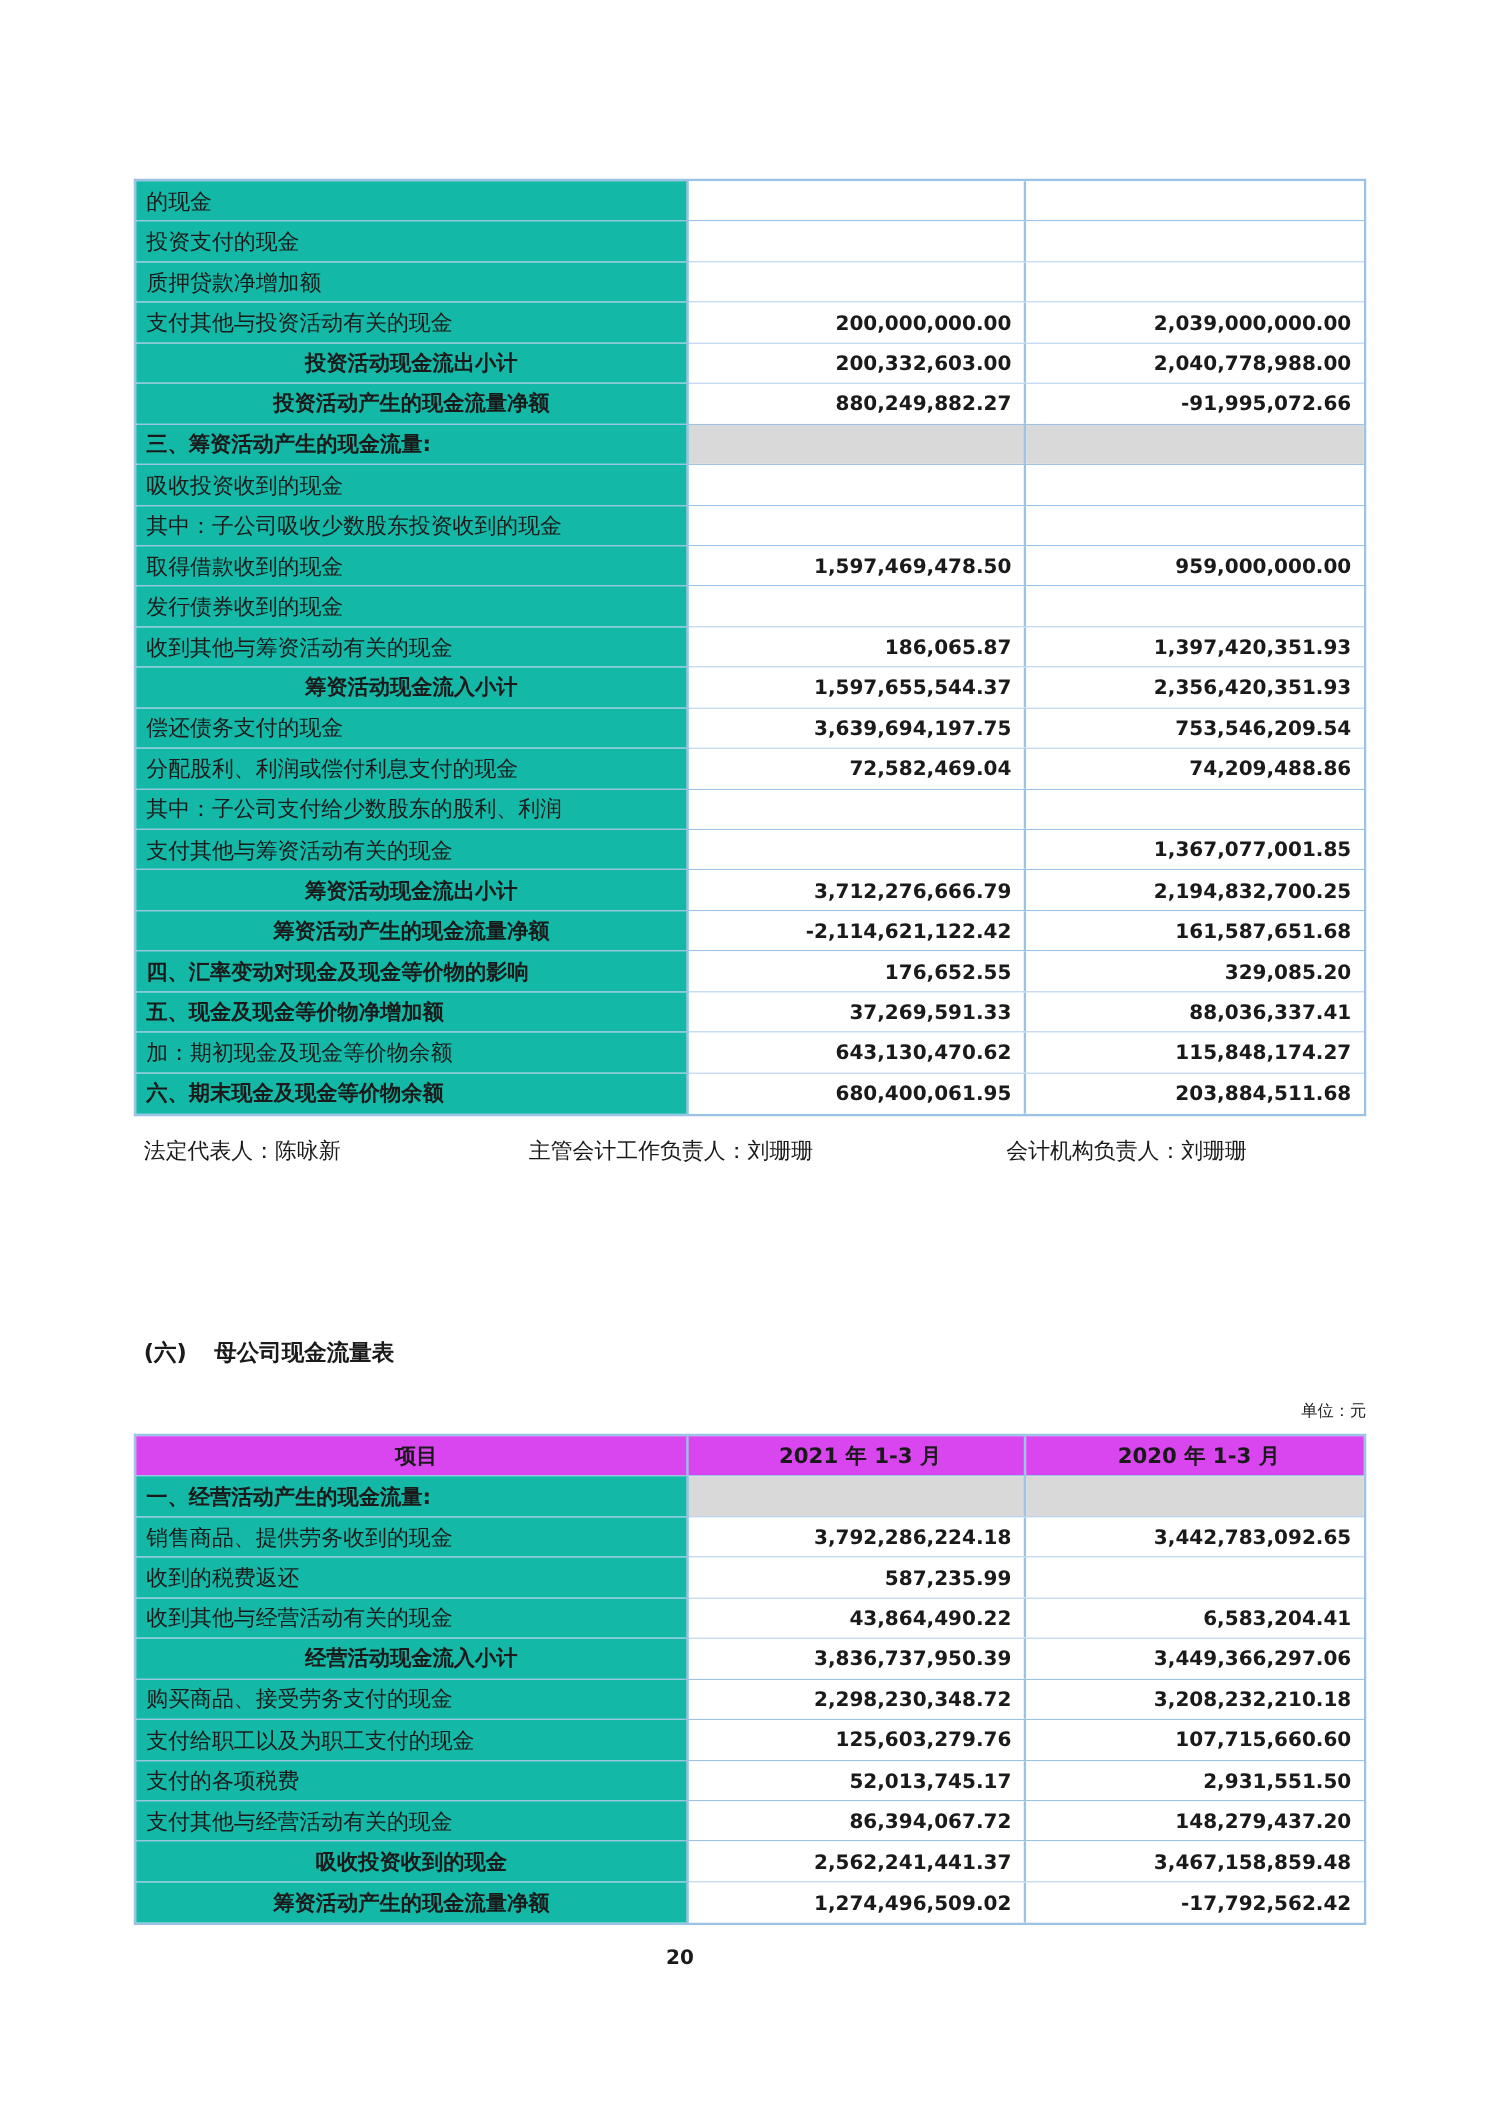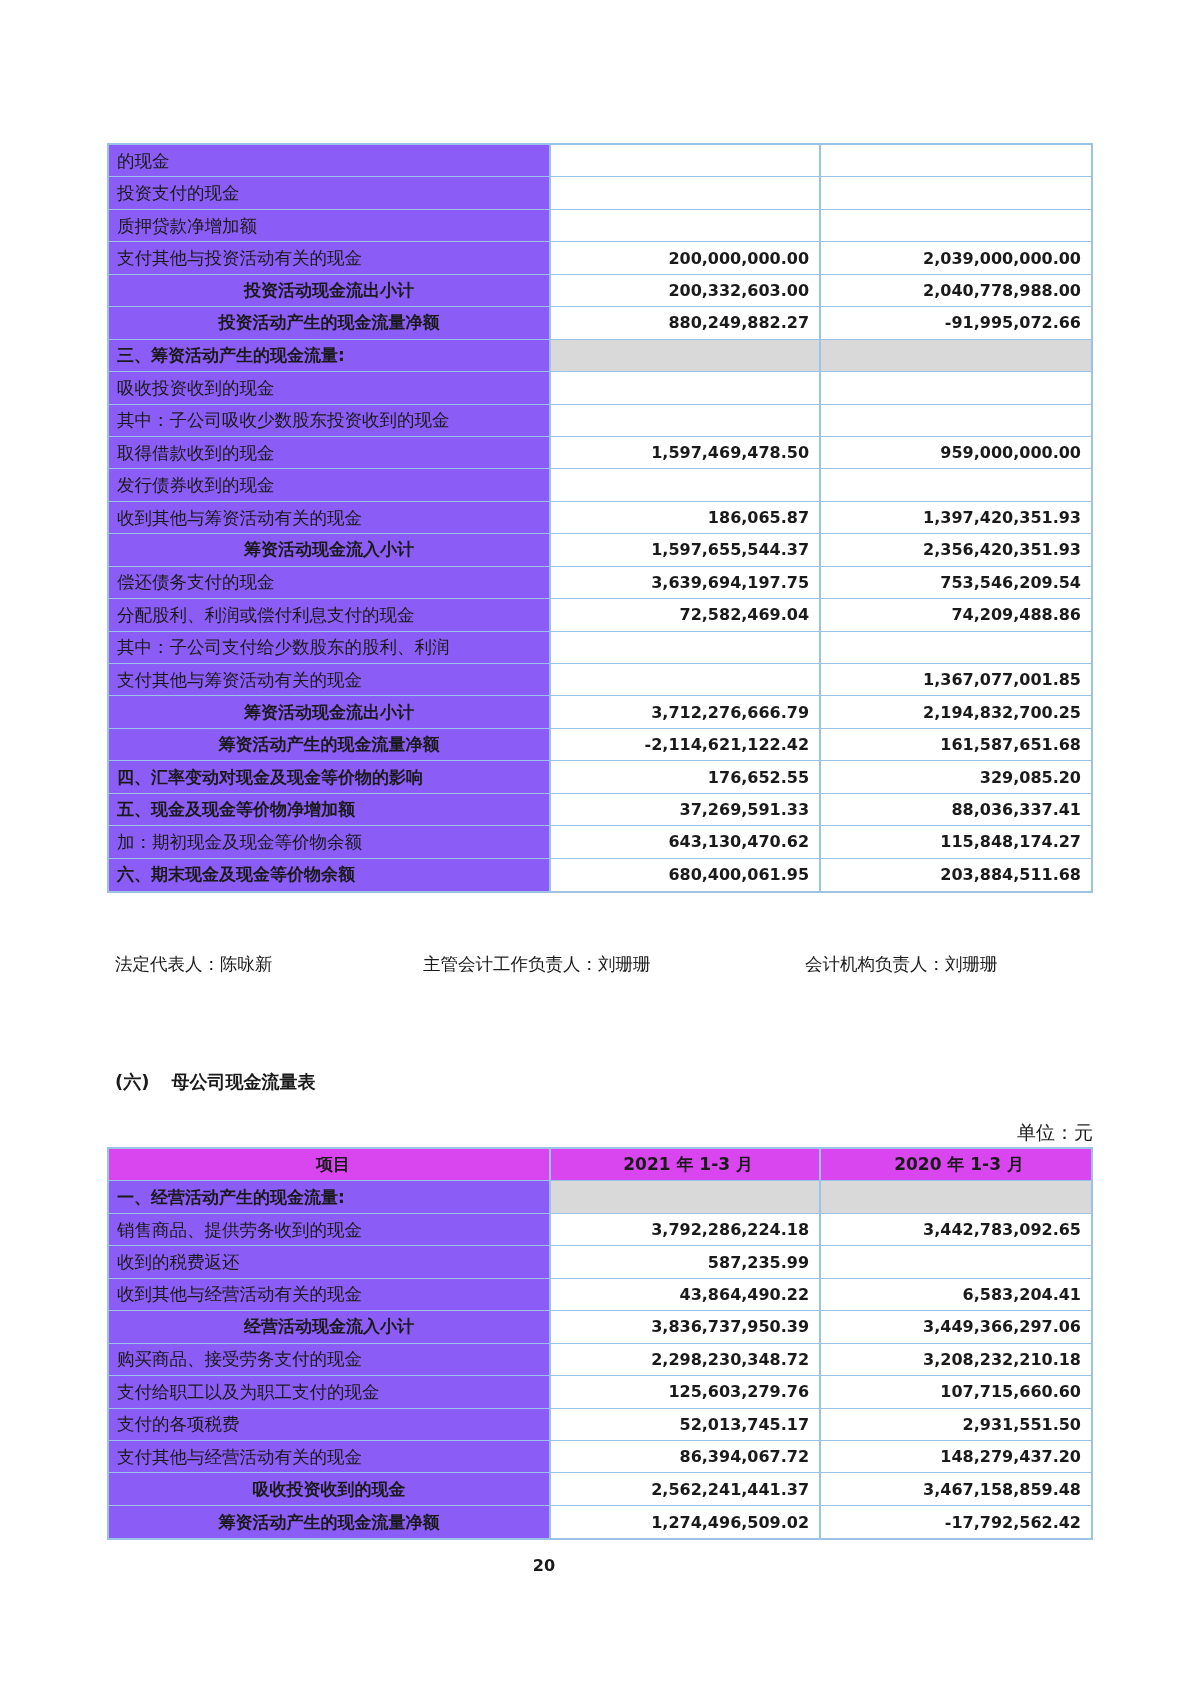--- a/index.html
+++ b/index.html
@@ -38,21 +38,21 @@
     border-right:2px solid #9cc2e5;
     overflow:hidden;
     white-space:nowrap;
     display:flex;
     align-items:center;
   }
   .cell:last-child{border-right:none;}
 
   .cell.label{
     width:444px;
-    background:#8b5cf6;
+    background:#14b8a6;
     padding:0 8px;
     font-size:17.5px;
     justify-content:flex-start;
   }
   .cell.num{
     width:271px;
     background:#ffffff;
     padding:0 10px;
     font-size:16px;
     font-family:"DejaVu Sans", sans-serif;
@@ -81,42 +81,42 @@
     justify-content:center;
     font-weight:bold;
     font-family:"DejaVu Sans", sans-serif;
     font-size:17px;
     padding-left:16px;
   }
 
   
   .signatures{
     position:absolute;
-    top:952px;left:107px;width:986px;height:30px;
+    top:908px;left:107px;width:986px;height:30px;
     font-size:17.5px;
   }
   .signatures span{position:absolute;top:0;white-space:nowrap;}
   .sig-1{left:8px;}
   .sig-2{left:316px;}
   .sig-3{left:698px;text-align:center;}
 
   .section-title{
     position:absolute;
     top:1070px;left:115px;
     font-size:18px;
     font-weight:bold;
     font-family:"DejaVu Sans", sans-serif;
     white-space:nowrap;
   }
   .section-title .prefix{margin-right:22px;}
 
   .unit-label{
     position:absolute;
     top:1120px;right:107px;
-    font-size:19px;
+    font-size:13px;
     white-space:nowrap;
   }
 
   .page-number{
     position:absolute;
     top:1556px;left:0;width:968px;
     text-align:center;
     font-size:16px;
     font-family:"DejaVu Sans", sans-serif;
     font-weight:600;

